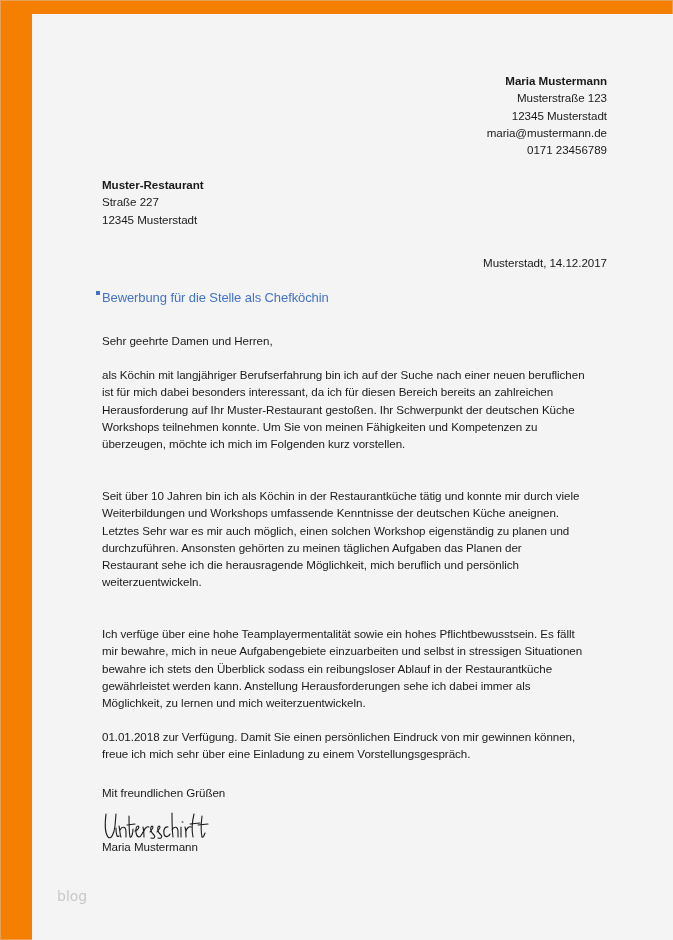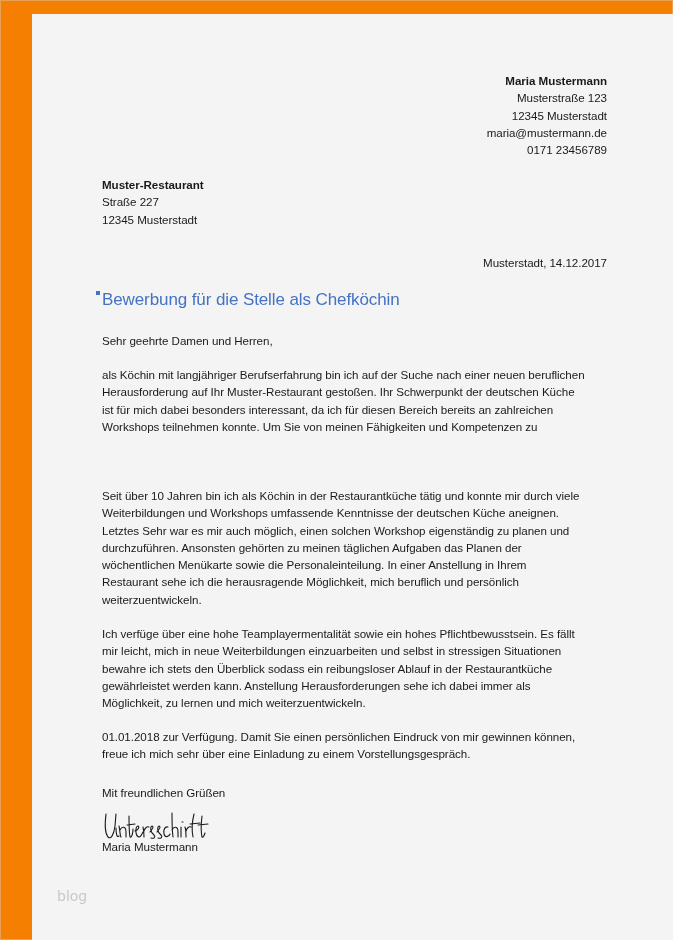--- a/index.html
+++ b/index.html
@@ -20,21 +20,21 @@
   .txt {
     position:absolute; font-size:11.6px; line-height:17.3px; color:#1a1a1a;
     white-space:nowrap; letter-spacing:-0.05px;
   }
   .right { text-align:right; }
   .bold { font-weight:bold; }
   .sender { right:70px; top:58px; }
   .recipient { left:70px; top:162px; }
   .date { right:70px; top:240px; }
   .subject {
-    position:absolute; left:70px; top:276px; font-size:17px; color:#4472c4;
+    position:absolute; left:70px; top:276px; font-size:13px; color:#4472c4;
     white-space:nowrap; letter-spacing:-0.1px;
   }
   .subject-mark {
     position:absolute; left:64px; top:277px; width:4px; height:4px; background:#4472c4;
   }
   .para { left:70px; width:520px; white-space:normal; }
   .para span { display:block; white-space:nowrap; }
   .sig-svg { position:absolute; left:70px; top:796px; }
   .watermark {
     position:absolute; left:25px; top:874px; font-size:14px; color:#c8c8c8;
@@ -63,38 +63,38 @@
 
   <div class="txt right date">Musterstadt, 14.12.2017</div>
 
   <div class="subject-mark"></div>
   <div class="subject">Bewerbung für die Stelle als Chefköchin</div>
 
   <div class="txt" style="left:70px; top:318px;">Sehr geehrte Damen und Herren,</div>
 
   <div class="txt para" style="top:352px;">
     <span>als Köchin mit langjähriger Berufserfahrung bin ich auf der Suche nach einer neuen beruflichen</span>
+    <span>ist für mich dabei besonders interessant, da ich für diesen Bereich bereits an zahlreichen</span>
     <span>Herausforderung auf Ihr Muster-Restaurant gestoßen. Ihr Schwerpunkt der deutschen Küche</span>
-    <span>ist für mich dabei besonders interessant, da ich für diesen Bereich bereits an zahlreichen</span>
     <span>Workshops teilnehmen konnte. Um Sie von meinen Fähigkeiten und Kompetenzen zu</span>
+    <span>überzeugen, möchte ich mich im Folgenden kurz vorstellen.</span>
   </div>
 
   <div class="txt para" style="top:473px;">
     <span>Seit über 10 Jahren bin ich als Köchin in der Restaurantküche tätig und konnte mir durch viele</span>
     <span>Weiterbildungen und Workshops umfassende Kenntnisse der deutschen Küche aneignen.</span>
     <span>Letztes Sehr war es mir auch möglich, einen solchen Workshop eigenständig zu planen und</span>
     <span>durchzuführen. Ansonsten gehörten zu meinen täglichen Aufgaben das Planen der</span>
-    <span>wöchentlichen Menükarte sowie die Personaleinteilung. In einer Anstellung in Ihrem</span>
     <span>Restaurant sehe ich die herausragende Möglichkeit, mich beruflich und persönlich</span>
     <span>weiterzuentwickeln.</span>
   </div>
 
   <div class="txt para" style="top:611px;">
     <span>Ich verfüge über eine hohe Teamplayermentalität sowie ein hohes Pflichtbewusstsein. Es fällt</span>
-    <span>mir leicht, mich in neue Weiterbildungen einzuarbeiten und selbst in stressigen Situationen</span>
+    <span>mir bewahre, mich in neue Aufgabengebiete einzuarbeiten und selbst in stressigen Situationen</span>
     <span>bewahre ich stets den Überblick sodass ein reibungsloser Ablauf in der Restaurantküche</span>
     <span>gewährleistet werden kann. Anstellung Herausforderungen sehe ich dabei immer als</span>
     <span>Möglichkeit, zu lernen und mich weiterzuentwickeln.</span>
   </div>
 
   <div class="txt para" style="top:714px;">
     <span>01.01.2018 zur Verfügung. Damit Sie einen persönlichen Eindruck von mir gewinnen können,</span>
     <span>freue ich mich sehr über eine Einladung zu einem Vorstellungsgespräch.</span>
   </div>
 

